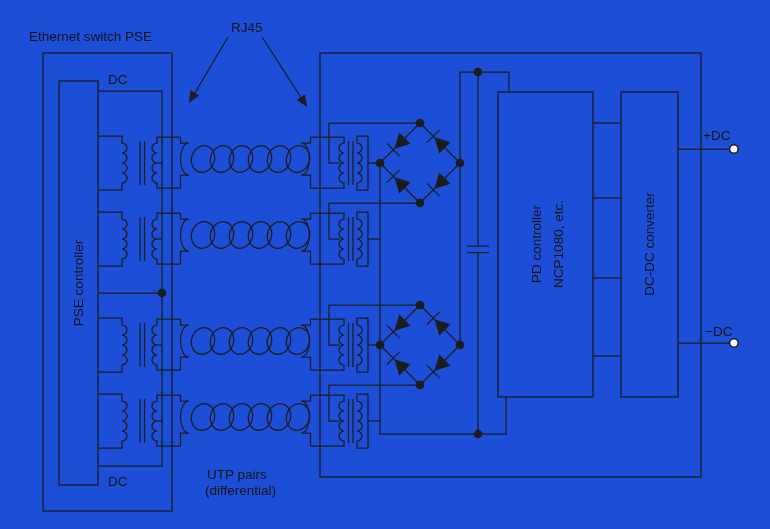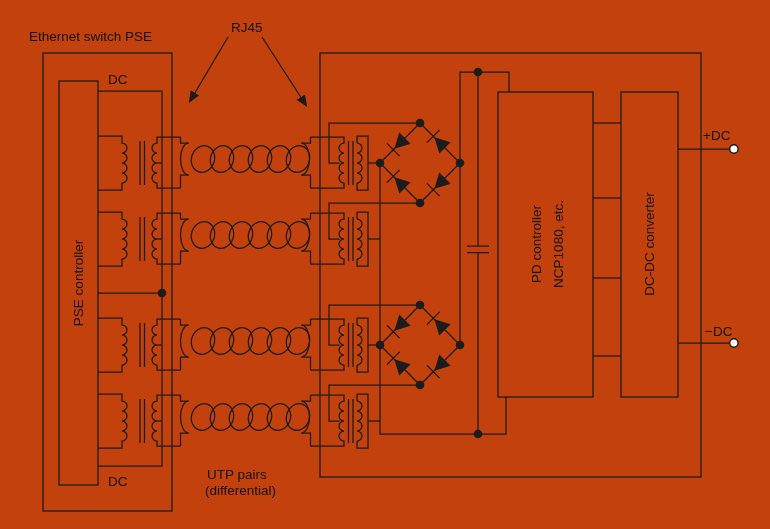--- a/index.html
+++ b/index.html
@@ -1,16 +1,16 @@
 <!DOCTYPE html>
 <html><head>
 <meta charset="utf-8">
 <style>
   html,body{margin:0;padding:0;background:#fff;}
-  .stage{width:770px;height:529px;background:#c2410c;position:relative;overflow:hidden;}
+  .stage{width:770px;height:529px;background:#1d4ed8;position:relative;overflow:hidden;}
   svg{display:block;}
   .ln{fill:none;stroke:#1c1c1c;stroke-width:1.25;stroke-linejoin:miter;stroke-linecap:butt;}
   .box{fill:none;stroke:#1c1c1c;stroke-width:1.3;}
   .dot{fill:#1c1c1c;stroke:none;}
   .tri{fill:#1c1c1c;stroke:none;}
   .term{fill:#ffffff;stroke:#1c1c1c;stroke-width:1.4;}
   text{font-family:"Liberation Sans","DejaVu Sans",sans-serif;font-size:13.5px;fill:#141414;}
 </style>
 </head>
 <body>

